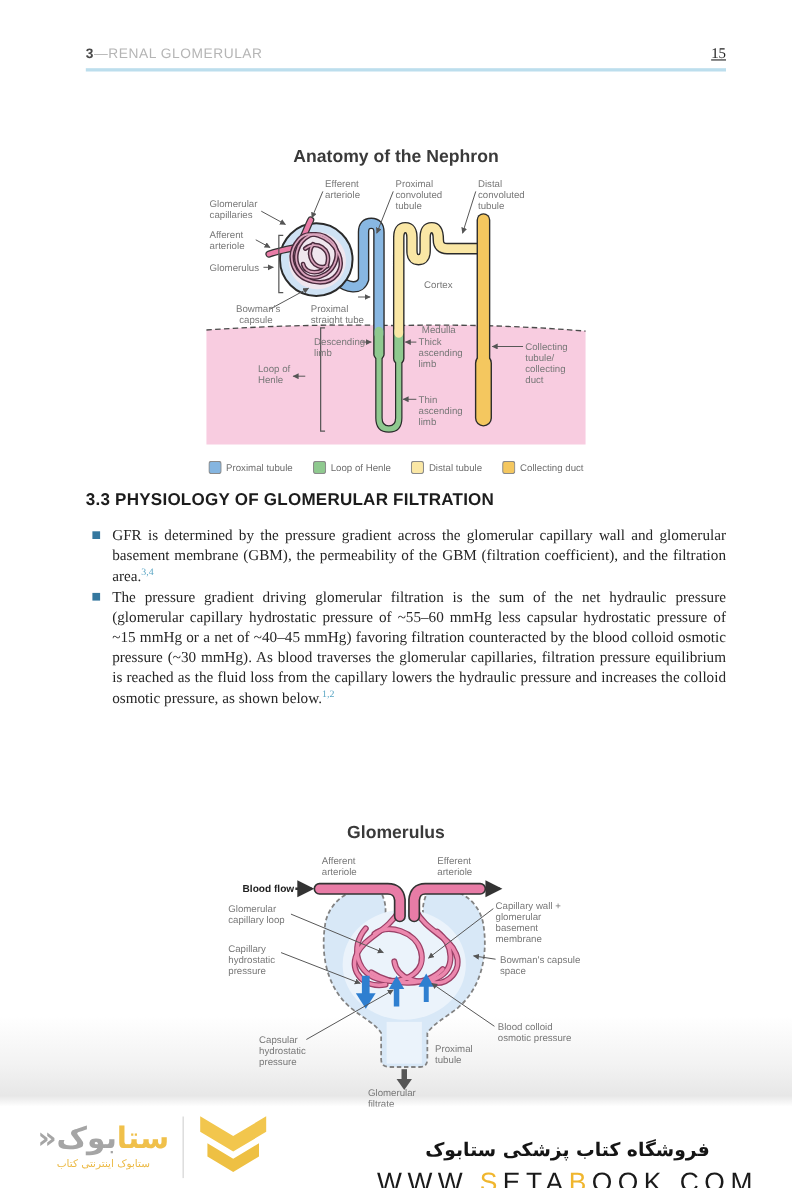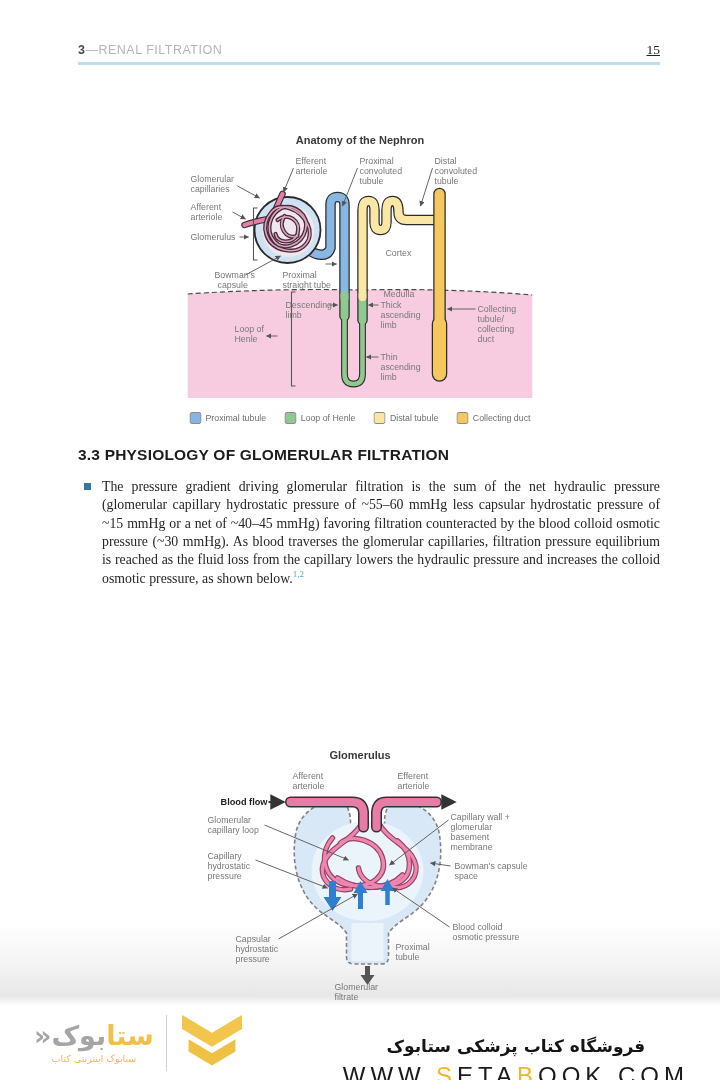--- a/index.html
+++ b/index.html
@@ -10,21 +10,21 @@
   .hdr-row{display:flex;justify-content:space-between;align-items:baseline;}
   .hdr-ch{font-size:12.5px;letter-spacing:.5px;color:#4a4a4a;font-weight:bold;}
   .hdr-title{font-size:12.5px;letter-spacing:.5px;color:#b5b5b5;font-weight:normal;}
   .hdr-page{font-family:"Liberation Serif",serif;font-size:13.5px;color:#222;text-decoration:underline;}
   .hdr-rule{margin-top:4px;height:3px;background:#bcdeed;}
   
   .intro{position:absolute;top:84px;left:78px;width:582px;font-size:13.8px;line-height:1.35;text-align:justify;}
   .ref{color:#5ba6c4;font-size:9px;vertical-align:super;line-height:0;}
   
   .diagram{position:absolute;left:50%;transform:translateX(-50%);z-index:2;}
-  .dg-title{font-family:"Liberation Sans",sans-serif;font-size:11px;font-weight:bold;color:#3a3a3a;text-align:center;margin-bottom:2px;}
+  .dg-title{font-family:"Liberation Sans",sans-serif;font-size:16px;font-weight:bold;color:#3a3a3a;text-align:center;margin-bottom:2px;}
   .nephron{top:134px;width:345px;}
   .glom{top:749px;width:355px;}
   svg text{font-family:"Liberation Sans",sans-serif;font-size:8.8px;fill:#787878;}
   svg text.bold{font-weight:bold;fill:#222;font-size:9.2px;}
   .legend{display:flex;justify-content:space-between;margin-top:4px;padding:0 2px;}
   .legend-item{display:flex;align-items:center;gap:4px;font-family:"Liberation Sans",sans-serif;font-size:8.8px;color:#6e6e6e;}
   
   .sec-h{position:absolute;top:446px;left:78px;font-family:"Liberation Sans",sans-serif;font-size:15.5px;font-weight:bold;color:#1c1c1c;letter-spacing:.2px;}
   .bullets{position:absolute;top:478px;left:84px;width:576px;}
   .bullets .li{position:relative;padding-left:18px;font-size:13.8px;line-height:1.33;text-align:justify;margin-bottom:1px;}
@@ -47,21 +47,21 @@
   .url .y{color:#f0b62e;}
 </style>
 </head>
 <body>
 
 <div class="page">
 
   <div class="hdr">
     <div class="hdr-row">
       <div>
-        <span class="hdr-ch">3</span><span class="hdr-title">—RENAL FILTRATION</span>
+        <span class="hdr-ch">3</span><span class="hdr-title">—RENAL GLOMERULAR</span>
       </div>
       <span class="hdr-page">15</span>
     </div>
     <div class="hdr-rule"></div>
   </div>
 
 
   <div class="diagram nephron">
     <div class="dg-title">Anatomy of the Nephron</div>
     <svg width="345" height="256" viewBox="0 0 345 256">
@@ -170,20 +170,21 @@
         <svg width="12" height="12">
             <rect x="0.5" y="0.5" width="11" height="11" rx="2" stroke="#8a8a8a" fill="#f4c75f"></rect>
           </svg>
         <span>Collecting duct</span>
       </div>
     </div>
   </div>
 
   <div class="sec-h">3.3 PHYSIOLOGY OF GLOMERULAR FILTRATION</div>
   <div class="bullets">
+    <div class="li"><span class="sq"></span><span>GFR is determined by the pressure gradient across the glomerular capillary wall and glomerular basement membrane (GBM), the permeability of the GBM (filtration coefficient), and the filtration area.</span><span class="ref">3,4</span></div>
     <div class="li"><span class="sq"></span><span>The pressure gradient driving glomerular filtration is the sum of the net hydraulic pressure (glomerular capillary hydrostatic pressure of ~55–60 mmHg less capsular hydrostatic pressure of ~15 mmHg or a net of ~40–45 mmHg) favoring filtration counteracted by the blood colloid osmotic pressure (~30 mmHg). As blood traverses the glomerular capillaries, filtration pressure equilibrium is reached as the fluid loss from the capillary lowers the hydraulic pressure and increases the colloid osmotic pressure, as shown below.</span><span class="ref">1,2</span></div>
   </div>
 
   <div class="band"></div>
 
   <div class="diagram glom">
     <div class="dg-title">Glomerulus</div>
     <svg width="355" height="240" viewBox="0 0 355 240">
       <defs>
         <marker id="ah2" markerWidth="7" markerHeight="7" refX="5.5" refY="3" orient="auto">

